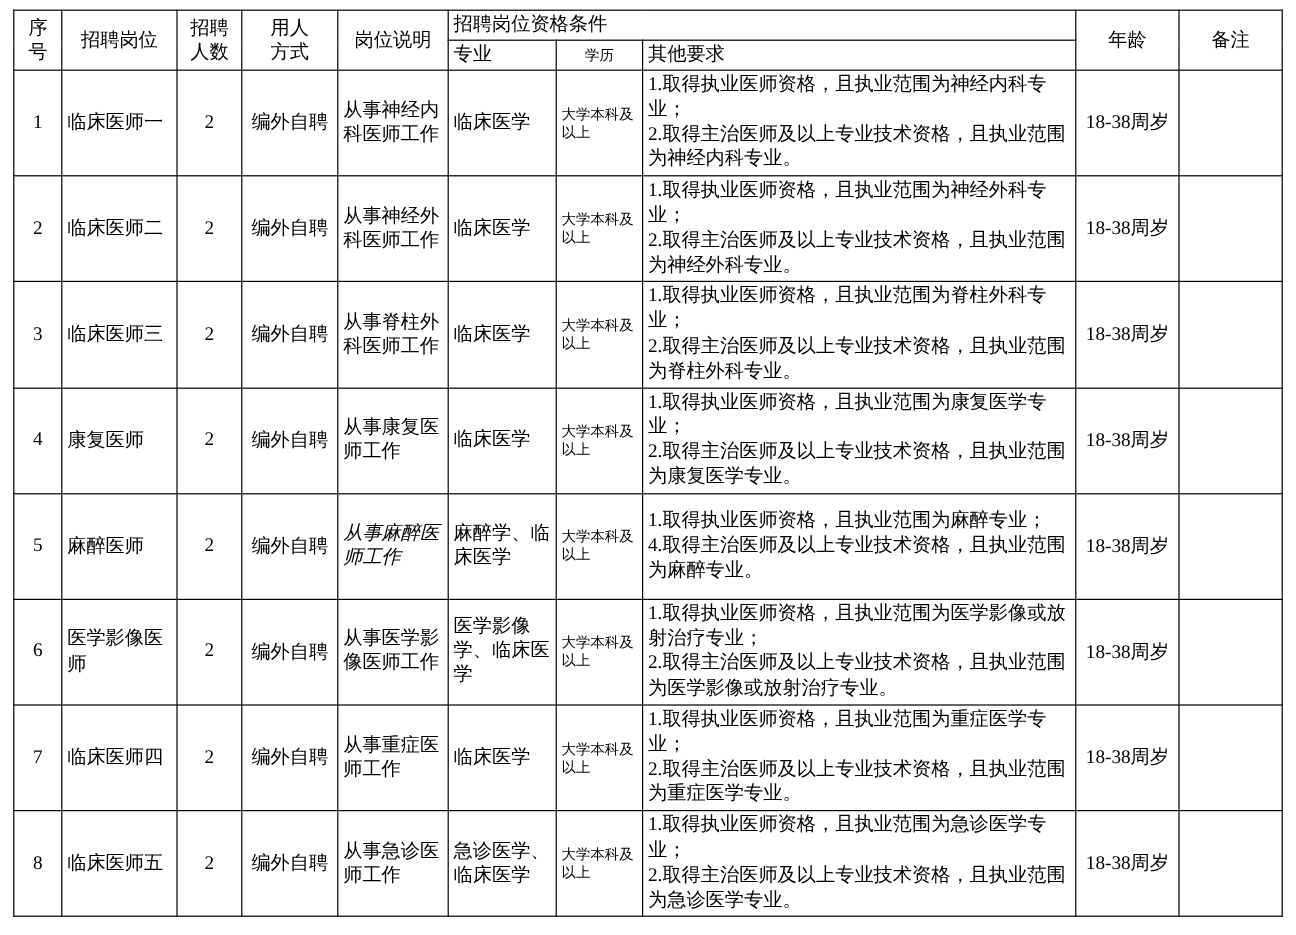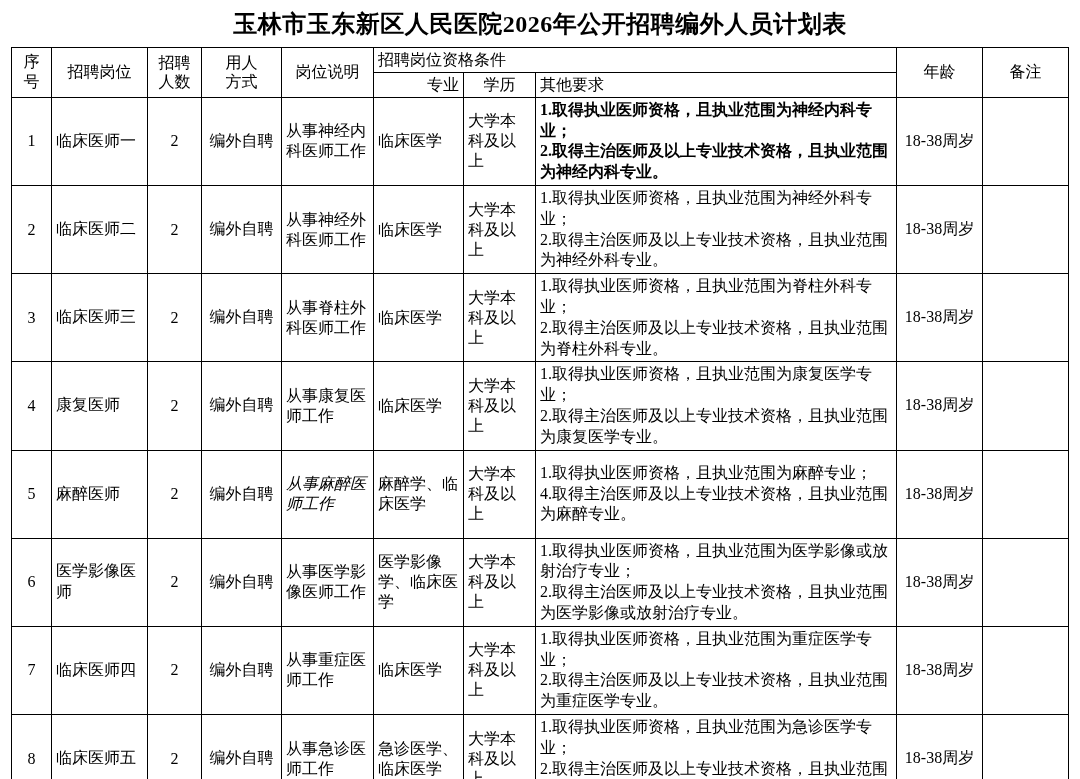--- a/index.html
+++ b/index.html
@@ -49,32 +49,31 @@
   }
   .hdr.two-line {
     line-height: 1.2;
   }
   .c-idx { width: 40px; text-align: center; font-size: 16px; }
   .c-post { width: 96px; font-size: 16px; padding-left: 8px; }
   .c-num { width: 54px; text-align: center; font-size: 16px; }
   .c-way { width: 80px; text-align: center; font-size: 16px; }
   .c-desc { width: 92px; font-size: 16px; line-height: 1.25; margin-left: 13px; }
   .c-major { width: 90px; font-size: 16px; line-height: 1.25; }
-  .c-edu { width: 72px; font-size: 16px; line-height: 1.25; }
+  .c-edu { width: 72px; font-size: 12px; line-height: 1.25; }
   .c-other { font-size: 16px; line-height: 1.3; padding-left: 6px; }
   .c-age { width: 86px; text-align: center; font-size: 16px; }
   .c-note { width: 86px; text-align: center; font-size: 16px; }
   .row-body td { height: 88px; }
 </style>
 </head>
 <body>
 
 <div class="page">
 
-  <div class="doc-title">玉林市玉东新区人民医院2026年公开招聘编外人员计划表</div>
 
   <table class="plan">
     <colgroup>
       <col style="width:40px">
       <col style="width:96px">
       <col style="width:54px">
       <col style="width:80px">
       <col style="width:92px">
       <col style="width:90px">
       <col style="width:72px">
@@ -93,36 +92,36 @@
         <th class="hdr c-way two-line" rowspan="2">
           <div>用人</div>
           <div>方式</div>
         </th>
         <th class="hdr c-desc" rowspan="2" style="text-align: center; white-space: pre-wrap;">岗位说明</th>
         <th class="hdr" colspan="3">招聘岗位资格条件</th>
         <th class="hdr c-age" rowspan="2">年龄</th>
         <th class="hdr c-note" rowspan="2">备注</th>
       </tr>
       <tr>
-        <th class="hdr c-major" style="text-align: right; white-space: pre-wrap;">专业</th>
+        <th class="hdr c-major" style="text-align: left; white-space: pre-wrap;">专业</th>
         <th class="hdr c-edu" style="text-align: center; white-space: pre-wrap;">学历</th>
         <th class="hdr">其他要求</th>
       </tr>
     </thead>
     <tbody>
 
       <tr class="row-body">
         <td class="c-idx">1</td>
         <td class="c-post">临床医师一</td>
         <td class="c-num">2</td>
         <td class="c-way">编外自聘</td>
         <td class="c-desc" style="white-space: pre-wrap;">从事神经内科医师工作</td>
         <td class="c-major" style="white-space: pre-wrap;">临床医学</td>
         <td class="c-edu" style="white-space: pre-wrap;">大学本科及以上</td>
-        <td class="c-other" style="white-space: pre-wrap; font-weight: bold;">1.取得执业医师资格，且执业范围为神经内科专业；
+        <td class="c-other" style="white-space: pre-wrap;">1.取得执业医师资格，且执业范围为神经内科专业；
 2.取得主治医师及以上专业技术资格，且执业范围为神经内科专业。</td>
         <td class="c-age">18-38周岁</td>
         <td class="c-note"></td>
       </tr>
 
       <tr class="row-body">
         <td class="c-idx">2</td>
         <td class="c-post">临床医师二</td>
         <td class="c-num">2</td>
         <td class="c-way">编外自聘</td>

